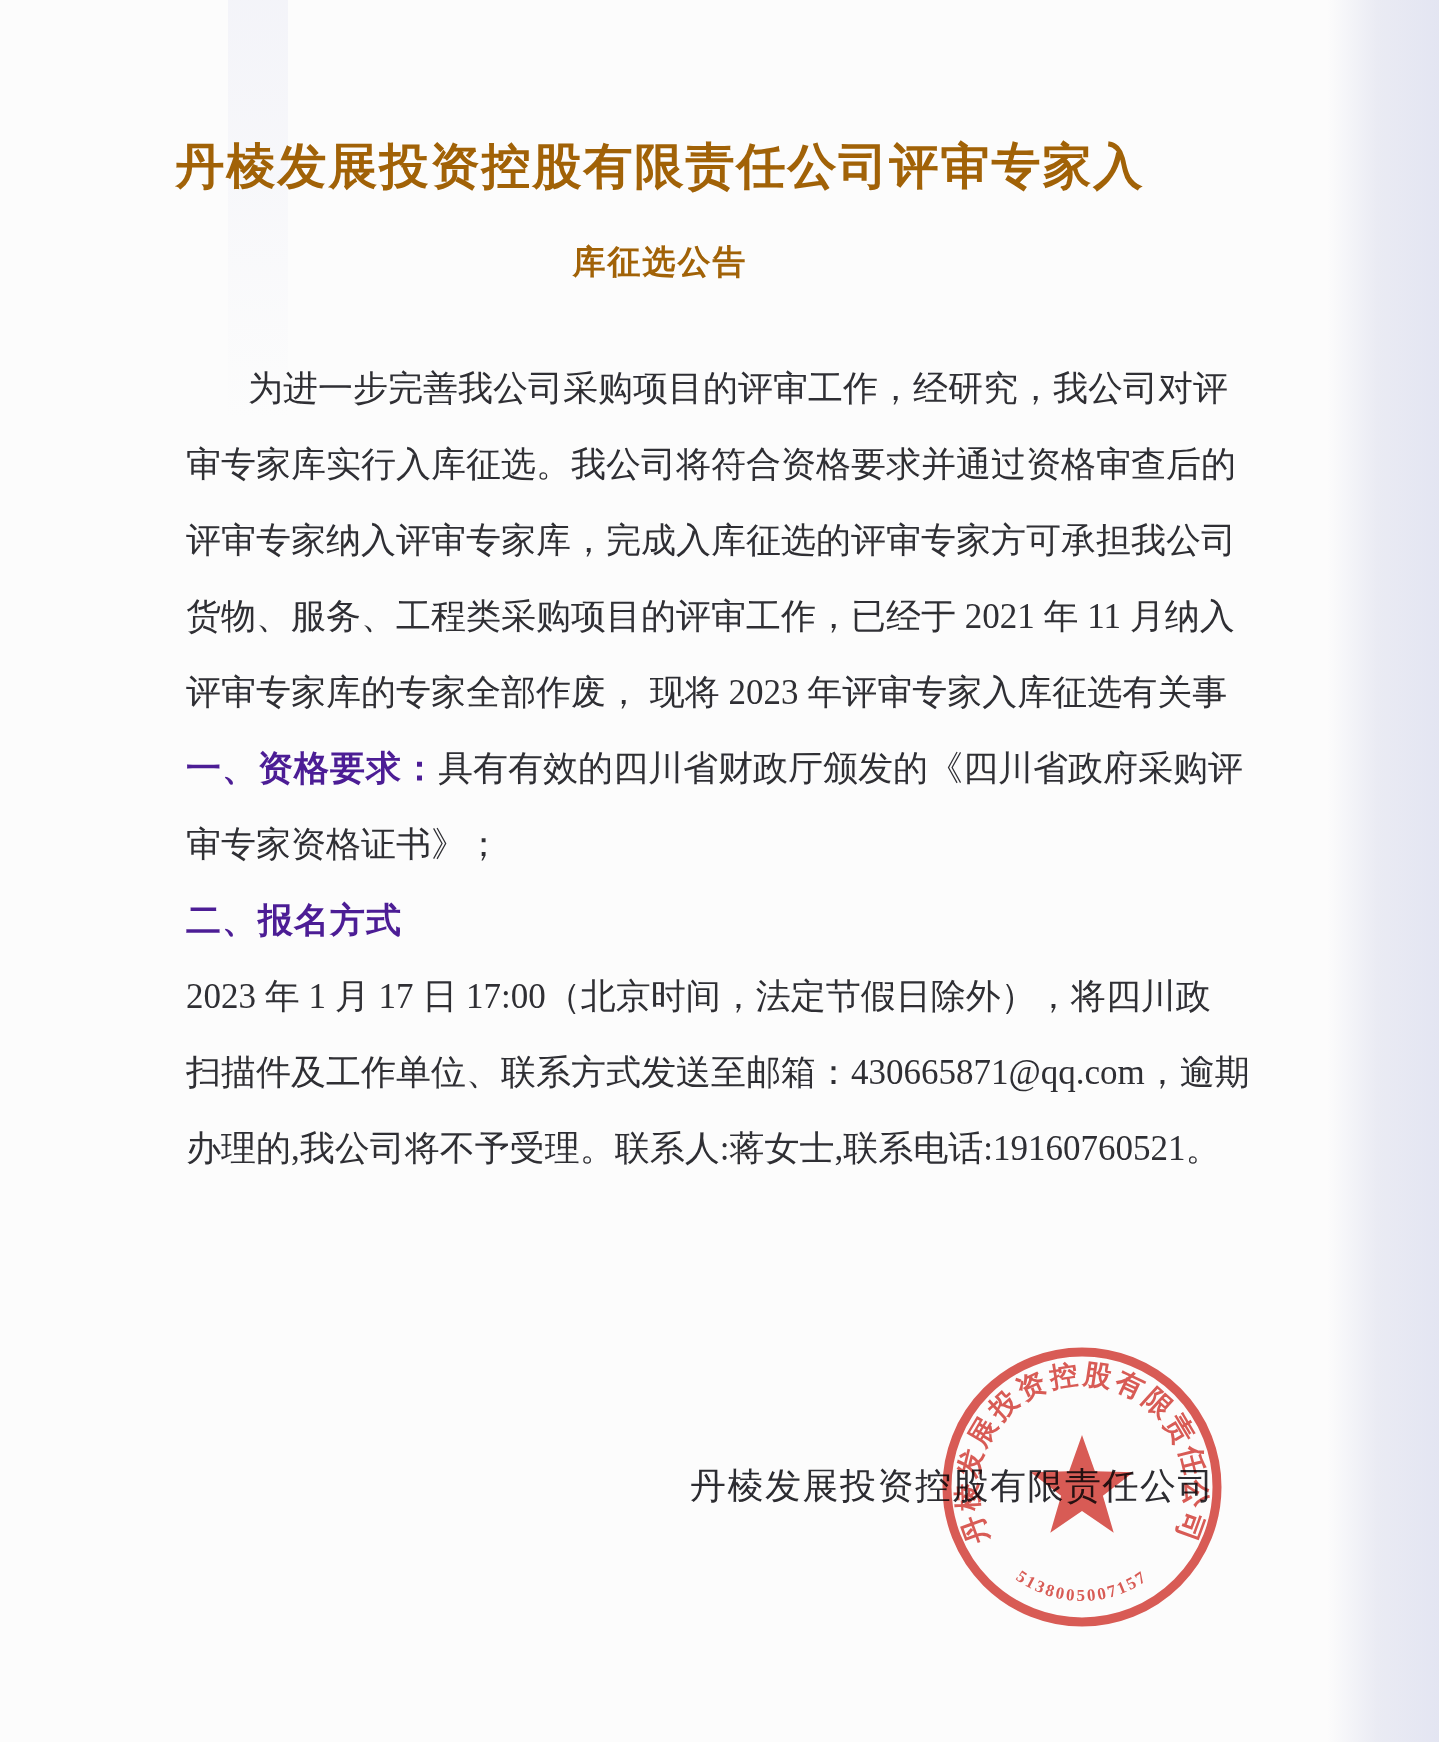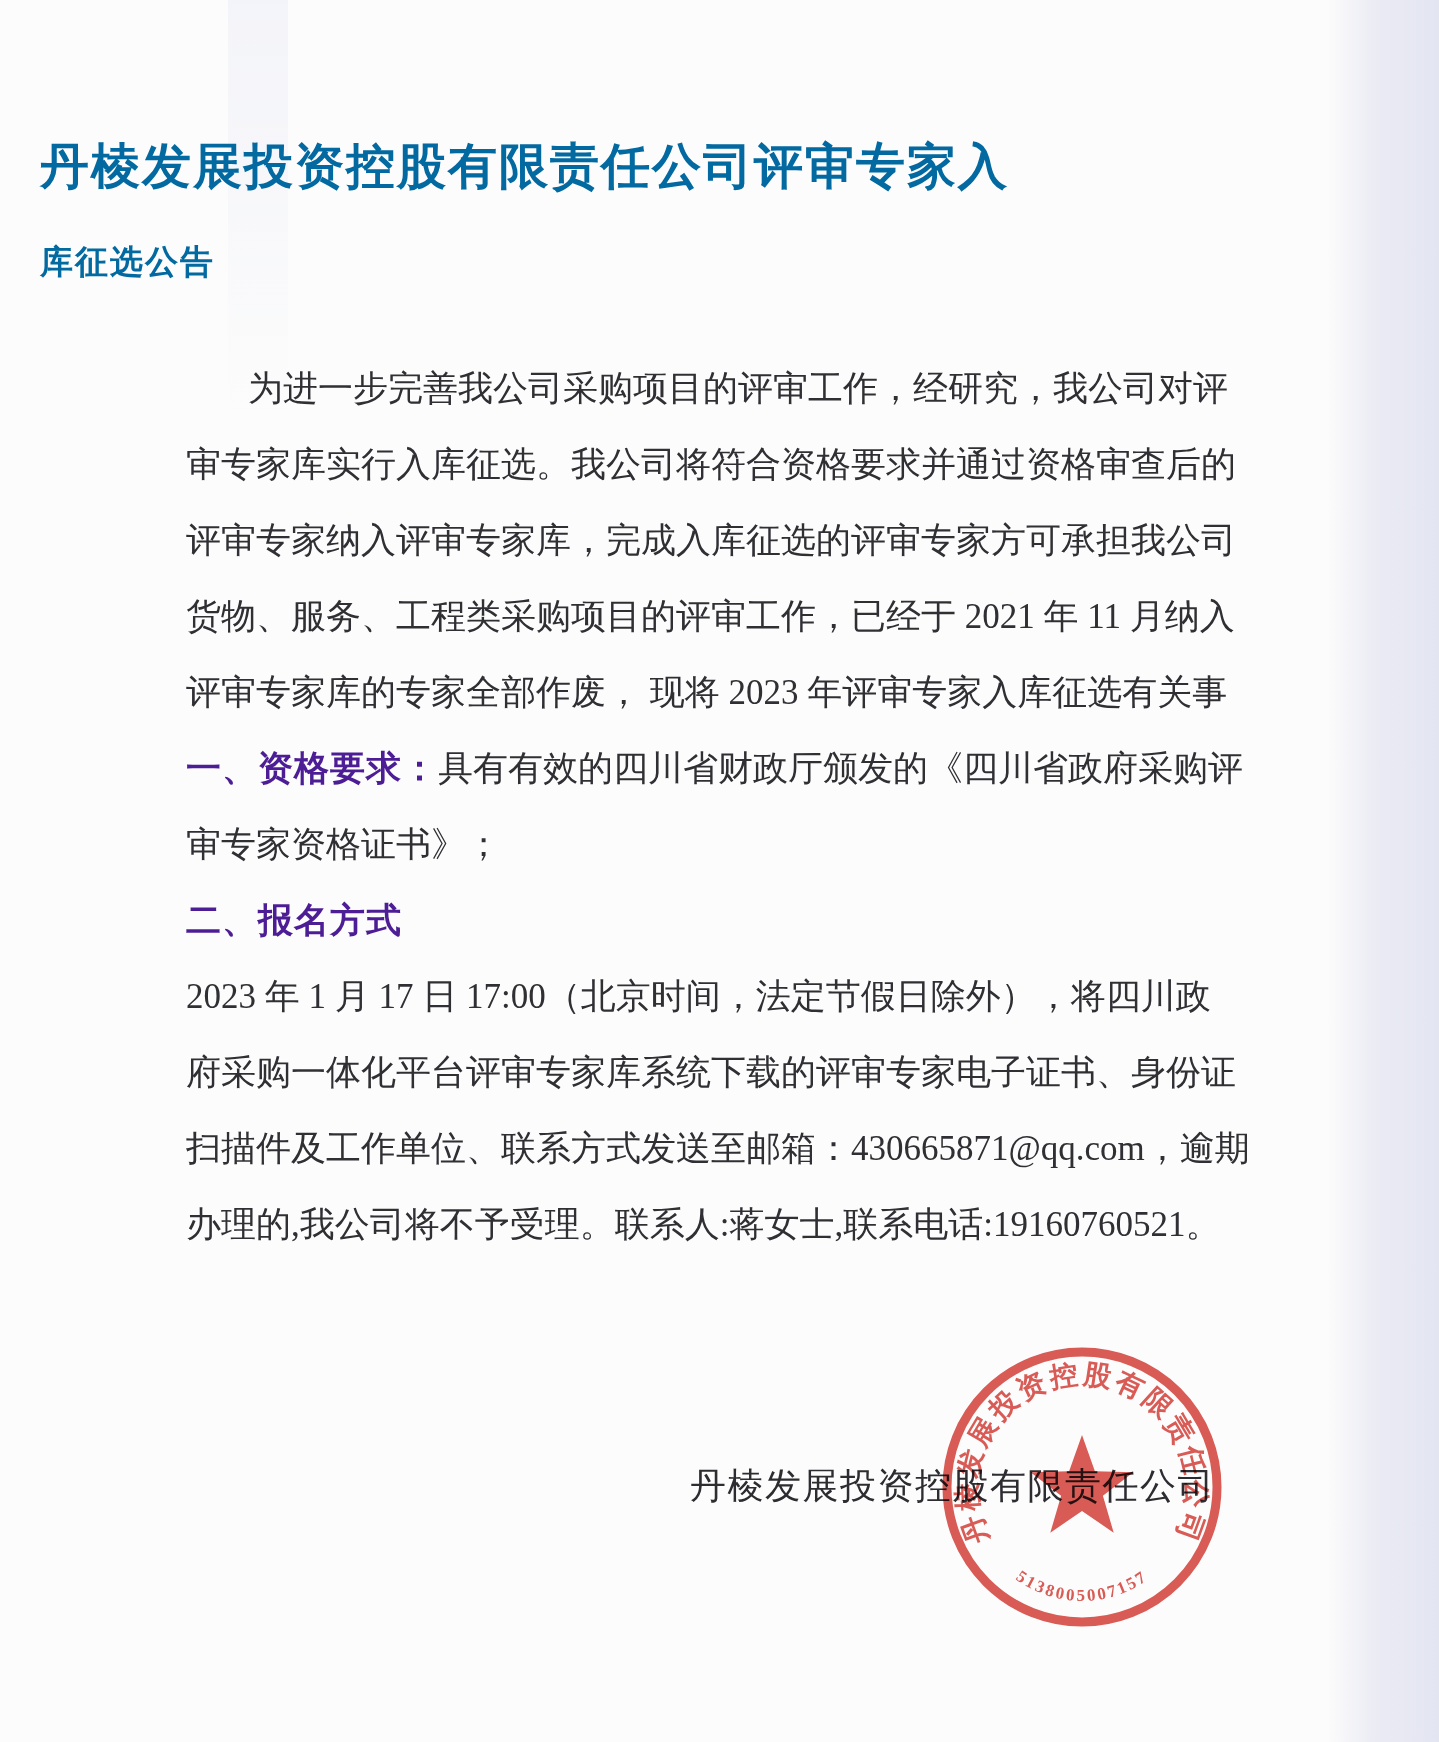--- a/index.html
+++ b/index.html
@@ -16,22 +16,22 @@
     position:absolute;top:0;right:0;width:112px;height:100%;
     background:linear-gradient(to right, rgba(225,227,240,0) 0%, rgba(219,221,236,0.55) 45%, rgba(223,225,240,0.85) 100%);
     pointer-events:none;
   }
   .edge-shade2{
     position:absolute;top:0;left:228px;width:60px;height:420px;
     background:linear-gradient(to bottom, rgba(235,236,246,0.5), rgba(235,236,246,0));
     pointer-events:none;
   }
   .title-wrap{
-    position:absolute;left:40px;width:1240px;
-    font-weight:bold;color:#0369a1;letter-spacing:2px;
+    position:absolute;left:40px;width:1240px;text-align:center;
+    font-weight:bold;color:#a16207;letter-spacing:2px;
   }
   .title-line1{top:134px;font-size:49px;}
   .title-line2{top:240px;font-size:33px;}
   .doc-lines{
     position:absolute;left:186px;top:350px;width:930px;
   }
   .line{
     height:76px;display:flex;align-items:center;
     font-size:35px;white-space:pre;color:#2f2f34;
   }
@@ -76,21 +76,20 @@
     <div class="line">
       <span class="seg bold-head">一、资格要求：</span><span class="seg">具有有效的四川省财政厅颁发的《四川省政府采购评</span>
     </div>
     <div class="line">审专家资格证书》；</div>
 
     <div class="line">
       <span class="seg bold-head">二、报名方式</span>
     </div>
 
     <div class="line">2023 年 1 月 17 日 17:00（北京时间，法定节假日除外），将四川政</div>
-    <div class="line">府采购一体化平台评审专家库系统下载的评审专家电子证书、身份证</div>
     <div class="line">扫描件及工作单位、联系方式发送至邮箱：430665871@qq.com，逾期</div>
     <div class="line">办理的,我公司将不予受理。联系人:蒋女士,联系电话:19160760521。</div>
   </div>
 
   <div class="signature">丹棱发展投资控股有限责任公司</div>
 
   <svg class="stamp" viewBox="0 0 300 300">
     <defs>
       <path id="sealTop" d="M 59.1 204.5 A 105 105 0 1 1 240.9 204.5" fill="none"></path>
       <path id="sealBottom" d="M 58.3 216.3 A 112 112 0 0 0 241.7 216.3" fill="none"></path>

